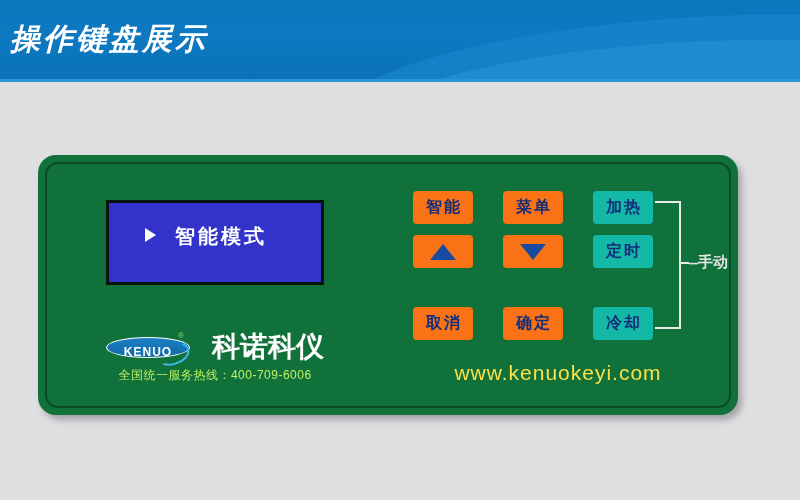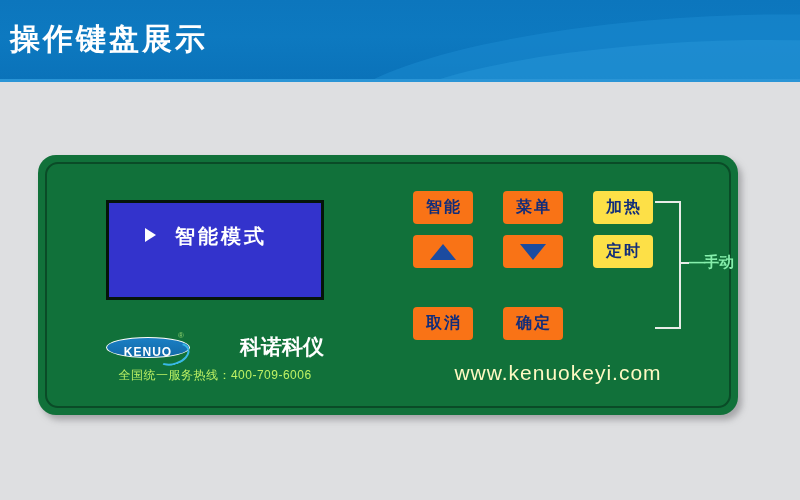--- a/index.html
+++ b/index.html
@@ -20,20 +20,21 @@
   }
 
   
   #banner {
     position: absolute;
     left: 0; top: 0;
     width: 800px;
     height: 82px;
     background: linear-gradient(180deg, #0c76bd 0%, #0d79c0 45%, #0a72b9 100%);
     overflow: hidden;
+    font-style: italic;
   }
   #banner-swoosh-a {
     position: absolute;
     left: 330px;
     top: 18px;
     width: 700px;
     height: 130px;
     border-radius: 50% 50% 50% 50% / 60% 60% 40% 40%;
     background: #1b8bd0;
     opacity: .55;
@@ -91,21 +92,21 @@
     border-radius: 13px;
     pointer-events: none;
   }
 
   
   #lcd {
     position: absolute;
     left: 68px;
     top: 45px;
     width: 218px;
-    height: 100px;
+    height: 85px;
     background: #3333cc;
     border: 3px solid #05150a;
     box-sizing: border-box;
     color: #ffffff;
   }
   .lcd-line {
     position: absolute;
     left: 0;
     width: 218px;
     text-align: center;
@@ -179,21 +180,21 @@
   #logo-reg {
     position: absolute;
     left: 72px;
     top: -3px;
     font-size: 8px;
     color: #8fd26e;
     line-height: 8px;
   }
   #brand-cn {
     color: #ffffff;
-    font-size: 21px;
+    font-size: 28px;
     font-weight: bold;
     letter-spacing: 0px;
     white-space: nowrap;
     margin-left: 44px;
   }
   #hotline {
     position: absolute;
     left: 48px;
     top: 212px;
     width: 258px;
@@ -222,21 +223,21 @@
     justify-content: center;
     font-size: 16px;
     font-weight: bold;
     letter-spacing: 2px;
     color: #122d7a;
     box-sizing: border-box;
     white-space: nowrap;
     text-indent: 2px;
   }
   .key.orange { background: #f97316; }
-  .key.blue   { background: #fde047; }
+  .key.blue   { background: #14b8a6; }
   .col-0 { left: 0px; }
   .col-1 { left: 90px; }
   .col-2 { left: 180px; }
   .row-0 { top: 0px; }
   .row-1 { top: 44px; }
   .row-2 { top: 116px; }
 
   .tri {
     width: 0; height: 0;
   }
@@ -267,34 +268,35 @@
     left: 266px;
     top: 71px;
     width: 10px;
     height: 2px;
     background: #e8ece8;
   }
   #manual-label {
     position: absolute;
     left: 276px;
     top: 62px;
-    color: #86efac;
+    color: #e5e5e5;
     font-size: 15px;
     font-weight: bold;
     white-space: nowrap;
+    font-family: Liberation Mono, monospace;
   }
 
   
   #website {
     position: absolute;
     left: 370px;
     top: 206px;
     width: 300px;
     text-align: center;
-    color: #fef9c3;
+    color: #fde047;
     font-size: 21px;
     letter-spacing: 1px;
     white-space: nowrap;
   }
 </style>
 </head>
 <body>
 
 <div id="stage">
 
@@ -333,20 +335,21 @@
       <div class="key orange row-1 col-0">
         <span class="tri tri-up"></span>
       </div>
       <div class="key orange row-1 col-1">
         <span class="tri tri-down"></span>
       </div>
       <div class="key blue   row-1 col-2">定时</div>
 
       <div class="key orange row-2 col-0">取消</div>
       <div class="key orange row-2 col-1">确定</div>
+      <div class="key blue   row-2 col-2">冷却</div>
 
       <div id="bracket"></div>
       <div id="bracket-stub"></div>
       <div id="manual-label">—手动</div>
     </div>
 
     <div id="website">www.kenuokeyi.com</div>
   </div>
 
 </div>

